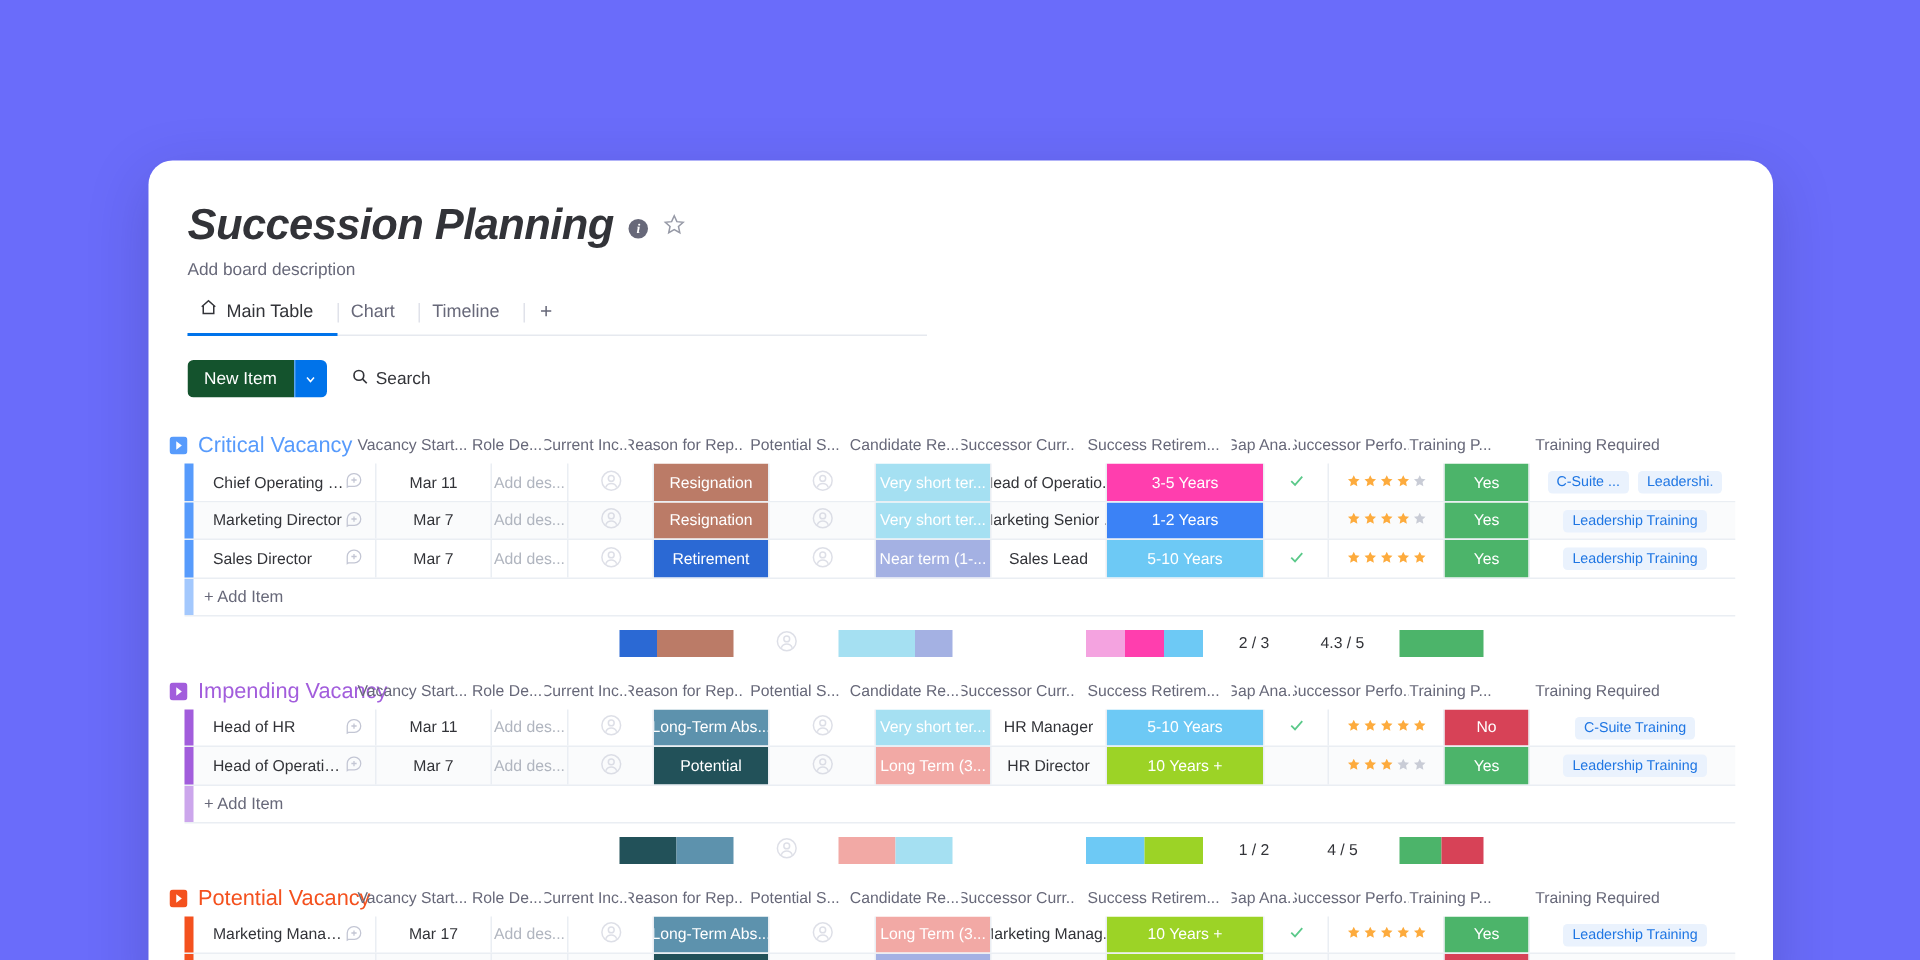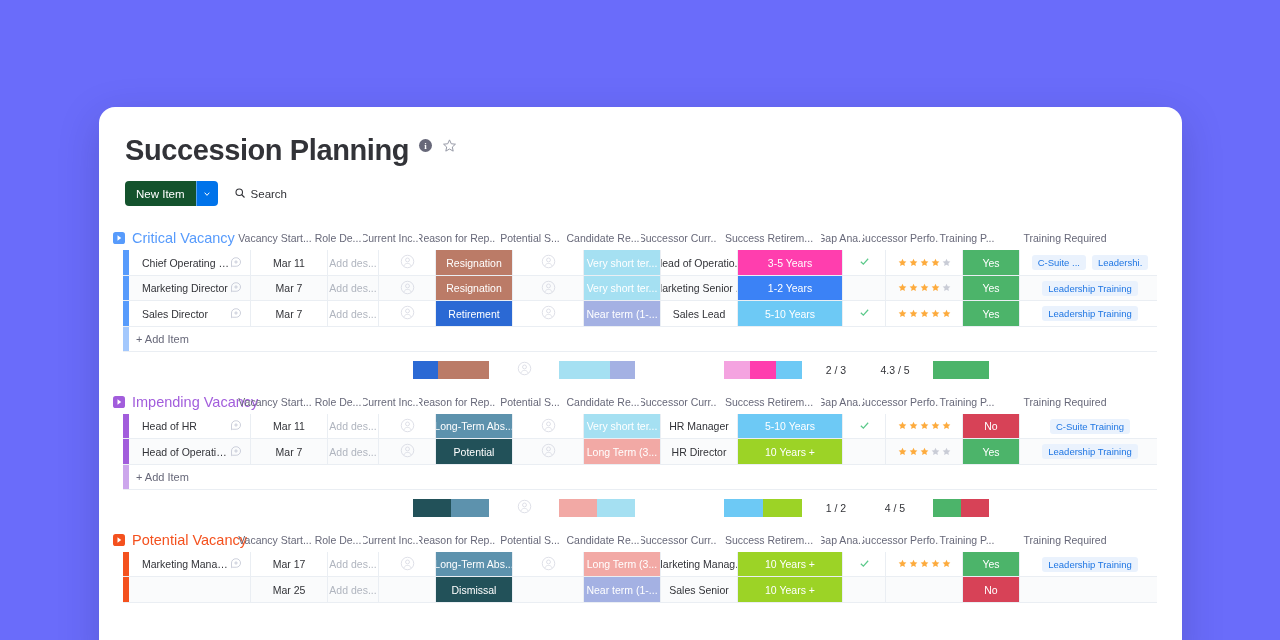--- a/index.html
+++ b/index.html
@@ -18,21 +18,21 @@
     left: 99px; top: 107px;
     width: 1083px; height: 560px;
     background: #ffffff;
     border-radius: 16px 16px 0 0;
     box-shadow: 0 12px 40px rgba(30,30,90,.22);
     overflow: hidden;
   }
 
   
   .board-header { padding: 28px 0 0 26px; }
-  .title-row { display: flex; align-items: flex-start; gap: 10px; }
+  .title-row { display: flex; align-items: center; gap: 10px; font-style: italic; }
   .board-title {
     font-size: 29px; font-weight: 700; color: #323338;
     letter-spacing: -.4px; line-height: 1.05;
   }
   .info-icon {
     width: 13px; height: 13px; border-radius: 50%;
     background: #676879; color: #fff;
     font-size: 9px; font-weight: 700;
     display: flex; align-items: center; justify-content: center;
     font-family: "Liberation Serif", serif; margin-top: 4px;
@@ -167,21 +167,43 @@
   <div class="board-header">
     <div class="title-row">
       <div class="board-title">Succession Planning</div>
       <div class="info-icon">i</div>
       <div class="star-icon">
         <svg width="15" height="15" viewBox="0 0 24 24" fill="none" stroke="#9699a6" stroke-width="1.6">
           <polygon points="12,3 14.8,9.2 21.5,9.9 16.5,14.4 17.9,21 12,17.6 6.1,21 7.5,14.4 2.5,9.9 9.2,9.2"></polygon>
         </svg>
       </div>
     </div>
-
+    <div class="board-desc">Add board description</div>
+
+    <div class="tabs">
+      <div class="tab active">
+        <span>
+          <svg width="12" height="12" viewBox="0 0 24 24" fill="none" stroke="#323338" stroke-width="2">
+            <path d="M3 11l9-8 9 8"></path>
+                <path d="M5 10v10h14V10"></path>
+          </svg>
+        </span>
+        <span>Main Table</span>
+      </div>
+      <div class="tab-sep"></div>
+      <div class="tab">
+        <span>Chart</span>
+      </div>
+      <div class="tab-sep"></div>
+      <div class="tab">
+        <span>Timeline</span>
+      </div>
+      <div class="tab-sep"></div>
+      <div class="tab-plus">+</div>
+    </div>
 
     <div class="toolbar">
       <div class="new-item-btn">
         <div class="new-item-main">New Item</div>
         <div class="new-item-caret">
           <svg width="8" height="8" viewBox="0 0 24 24" fill="none" stroke="#fff" stroke-width="3">
                 <path d="M5 8l7 8 7-8"></path>
               </svg>
         </div>
       </div>

